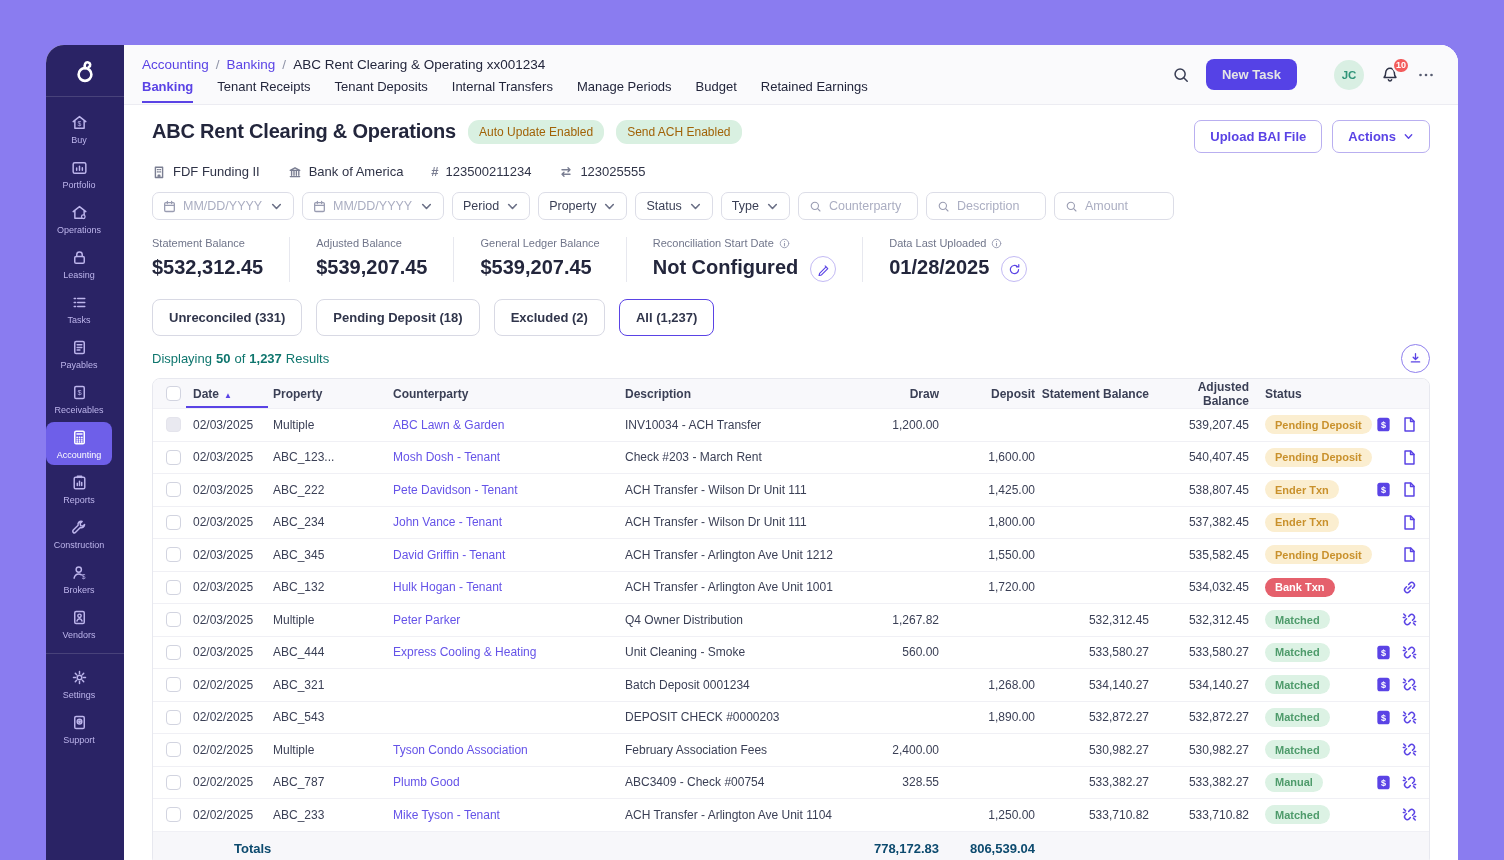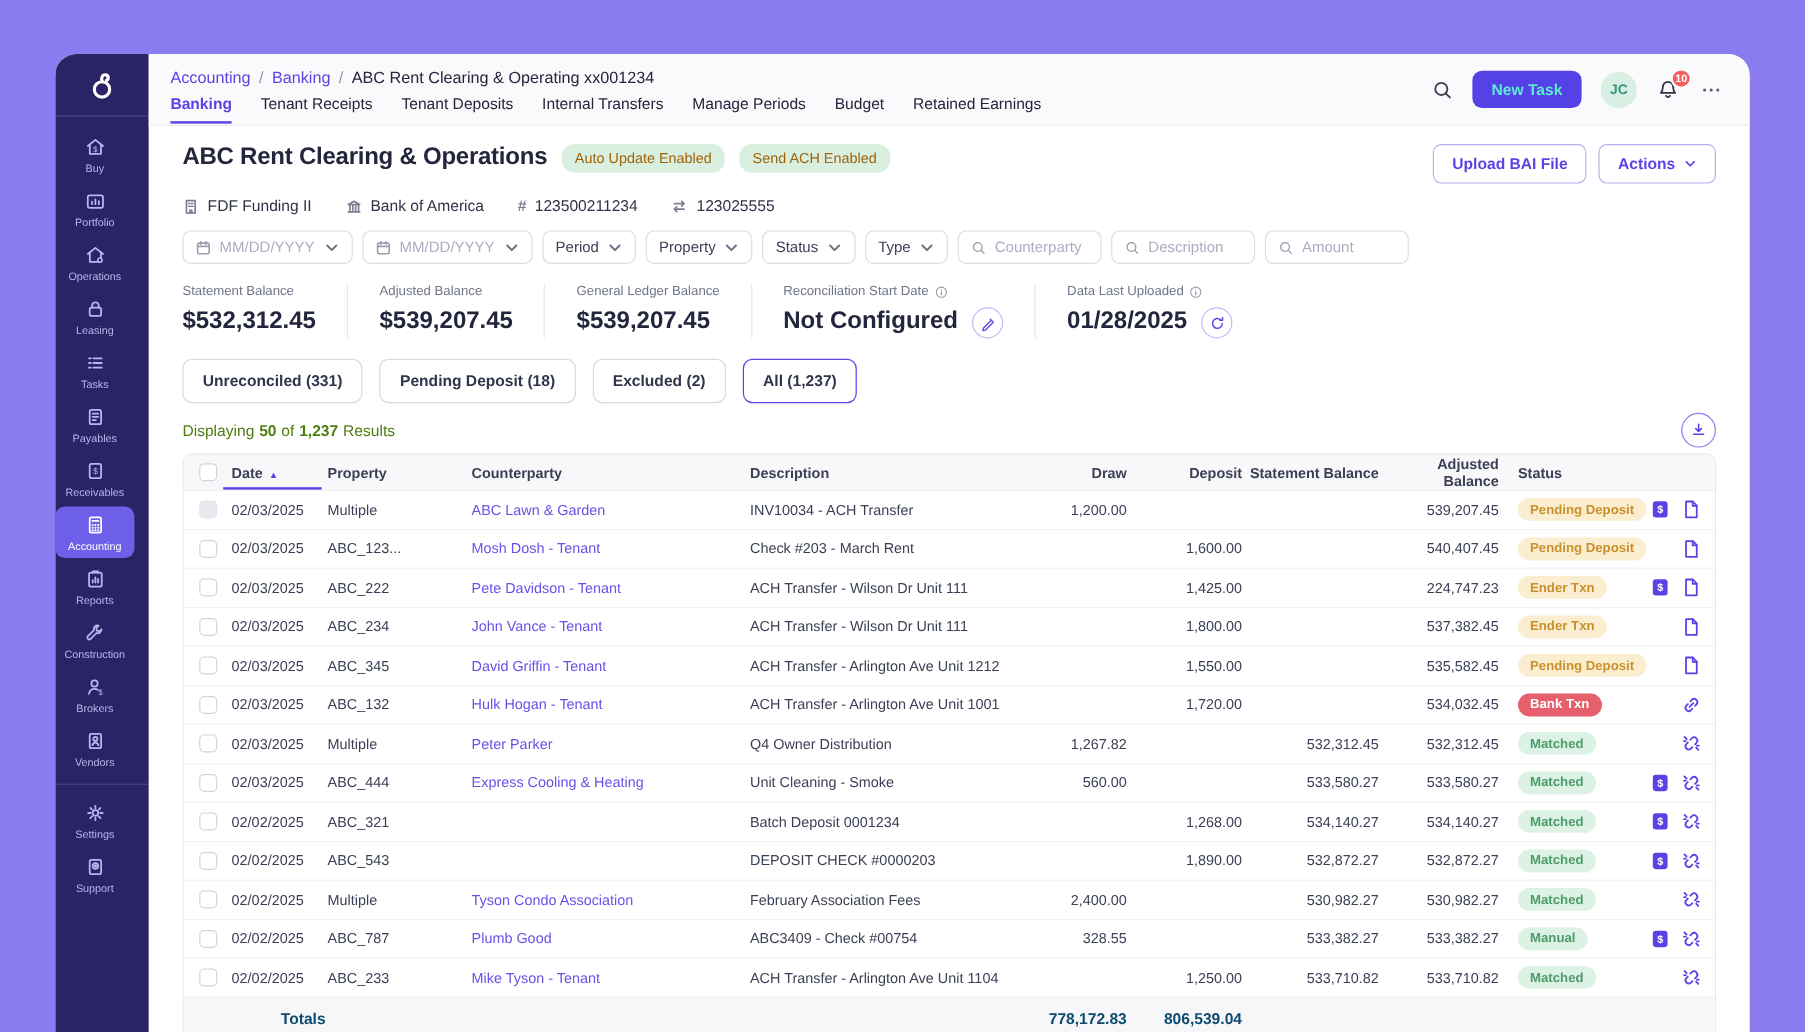--- a/index.html
+++ b/index.html
@@ -24,24 +24,24 @@
   .breadcrumb { font-size:13.5px; display:flex; gap:7px; align-items:center; color:#23263C; }
   .breadcrumb .bc-link { color:#5A43E5; cursor:pointer; }
   .breadcrumb .bc-sep { color:#9094A8; }
   .tabs { margin-top:7px; display:flex; gap:24px; font-size:13px; color:#23263C; }
   .tab { padding-bottom:7px; cursor:pointer; }
   .tab.active { color:#5A43E5; font-weight:600; border-bottom:2px solid #5A43E5; }
   .topbar-right { position:absolute; right:22px; top:14px; display:flex; align-items:center; gap:16px; }
   .ic { display:inline-flex; }
   .ic svg { width:100%; height:100%; }
   .search-ic { width:18px; height:18px; color:#3A3F55; cursor:pointer; }
-  .btn-newtask { background:#5542E6; color:#5eead4; border:none; border-radius:8px; padding:8px 16px;
+  .btn-newtask { background:#5542E6; color:#e5e5e5; border:none; border-radius:8px; padding:8px 16px;
                  font-size:13px; font-weight:600; font-family:inherit; cursor:pointer;text-align:center; }
   .avatar { width:30px; height:30px; border-radius:50%; background:#D9EFE3; color:#2F9478; font-size:11.5px;
-            font-weight:700; display:flex; align-items:center; justify-content:center; cursor:pointer; }
+            font-weight:700; display:flex; align-items:center; justify-content:center; cursor:pointer;margin-left:21px; }
   .bell-wrap { position:relative; width:20px; height:20px; color:#2F3347; cursor:pointer; }
   .nbadge { position:absolute; top:-8px; right:-10px; background:#F35D5D; color:#fff; font-size:9px; font-weight:700;
             min-width:18px; height:17px; border-radius:9px; display:flex; align-items:center; justify-content:center;
             border:2px solid #FAFAFC; }
   .dots-ic { width:20px; height:20px; color:#565B70; cursor:pointer; }
   
   .content { flex:1; padding:15px 28px 0; overflow:hidden; position:relative; }
   .title-row { display:flex; align-items:flex-start; gap:12px; }
   .page-title { font-size:20px; font-weight:700; color:#23263C; letter-spacing:-.2px; }
   .gbadge { background:#D9F0E1; color:#a16207; font-size:12px; padding:5px 11px; border-radius:11px; }
@@ -70,21 +70,21 @@
   .stat-value { font-size:20px; font-weight:700; color:#23263C; margin-top:7px; display:flex; align-items:flex-start; gap:12px; }
   .circle-btn { width:26px; height:26px; border:1px solid #C3BAF4; border-radius:50%; background:#fff; color:#5A43E5;
                 display:flex; align-items:center; justify-content:center; cursor:pointer; }
   .circle-btn .ic { width:13px; height:13px; }
   
   .pills-row { margin-top:17px; display:flex; gap:14px; }
   .pill { height:37px; padding:0 16px; border:1px solid #D8D9E4; border-radius:8px; background:#fff; font-size:13px;
           font-weight:600; color:#30354B; font-family:inherit; cursor:pointer; }
   .pill.active { border:1.6px solid #5A43E5; }
   
-  .results-row { margin-top:15px; display:flex; align-items:center; font-size:13px; color:#4d7c0f; gap:4px; position:relative; }
+  .results-row { margin-top:15px; display:flex; align-items:center; font-size:13px; color:#0f766e; gap:4px; position:relative; }
   .results-row b { font-weight:700; }
   .dl-btn { position:absolute; right:0; top:-7px; width:29px; height:29px; border:1px solid #8F80EE; border-radius:50%;
             background:#fff; color:#5A43E5; display:flex; align-items:center; justify-content:center; cursor:pointer; }
   .dl-btn .ic { width:15px; height:15px; }
   
   .table { margin-top:12px; border:1px solid #E7E8EF; border-radius:8px; overflow:hidden; font-size:12px; color:#3A3F55; }
   .trow { display:flex; align-items:center; height:32.5px; border-bottom:1px solid #F0F0F5; background:#fff; }
   .thead { height:30px; background:#F8F8FB; font-weight:600; position:relative; }
   .sort-underline { position:absolute; left:33px; bottom:0; width:82px; height:2px; background:#5A43E5; }
   .sort-arrow { color:#5A43E5; font-size:8px; margin-left:5px; }
@@ -602,21 +602,21 @@
               <div class="c-check">
                 <div class="cb"></div>
               </div>
               <div class="c-date">02/03/2025</div>
               <div class="c-prop">ABC_222</div>
               <div class="c-cp cp-link">Pete Davidson - Tenant</div>
               <div class="c-desc">ACH Transfer - Wilson Dr Unit 111</div>
               <div class="c-draw"></div>
               <div class="c-dep">1,425.00</div>
               <div class="c-stmt"></div>
-              <div class="c-adj">224,747.23</div>
+              <div class="c-adj">538,807.45</div>
               <div class="c-status"><span class="sbadge amber">Ender Txn</span></div>
               <div class="c-icons">
                 <span class="ic row-icon">
                   <svg viewBox="0 0 16 16" fill="none" stroke="currentColor" stroke-width="1.4" stroke-linecap="round" stroke-linejoin="round">
                     <rect x="2.2" y="1.6" width="11.6" height="12.8" rx="2.4" fill="currentColor" stroke="none"></rect>
                     <text x="8" y="11.2" font-size="8.5" font-weight="bold" text-anchor="middle" fill="#ffffff" stroke="none">$</text>
                   </svg>
                 </span>
                 <span class="ic row-icon">
                   <svg viewBox="0 0 16 16" fill="none" stroke="currentColor" stroke-width="1.4" stroke-linecap="round" stroke-linejoin="round">

